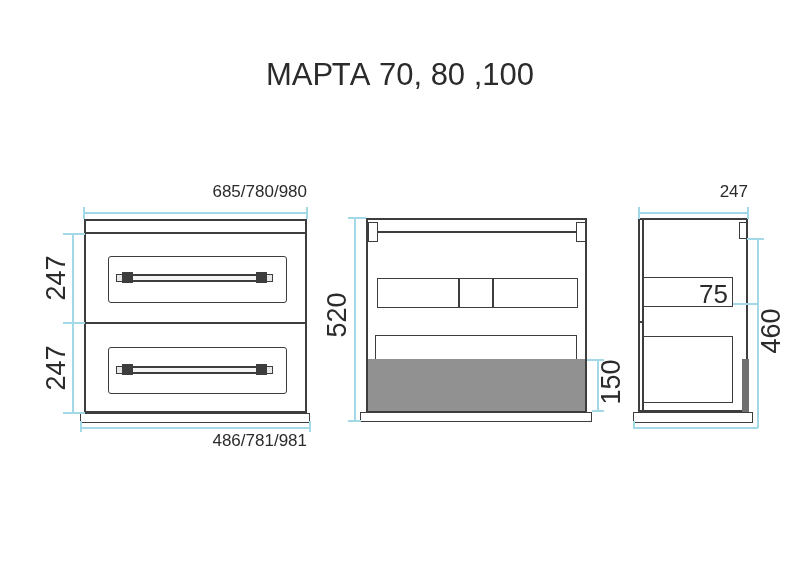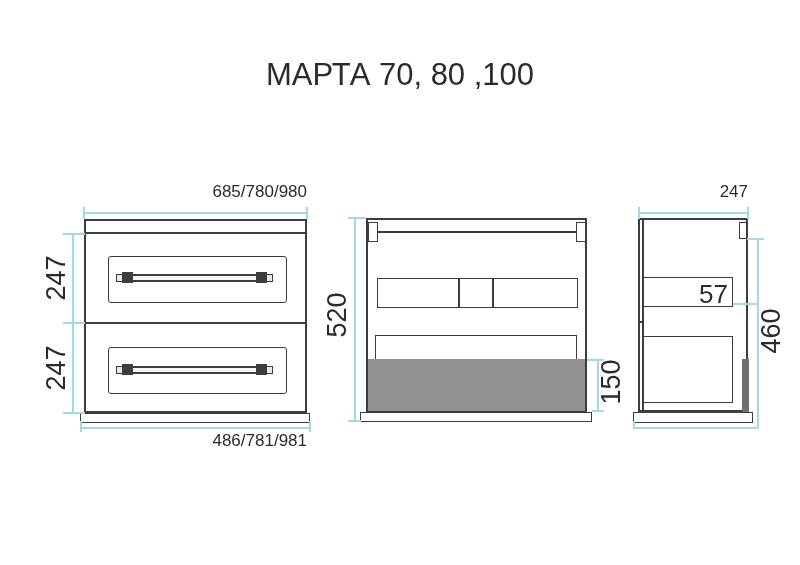--- a/index.html
+++ b/index.html
@@ -141,21 +141,21 @@
   <div>
 
     <div class="box" style="left:638px; top:218px; width:110px; height:194px;"></div>
 
     <div class="vline1" style="left:642px; top:218px; height:194px;"></div>
     <div class="hline1" style="left:638px; top:321px; width:6px;"></div>
 
     <div class="box1" style="left:739px; top:222px; width:8px; height:17px;"></div>
 
     <div class="box1" style="left:643px; top:277px; width:90px; height:30px;"></div>
-    <div class="dimtext" style="left:643px; top:279px; width:85px; font-size:26px; text-align:right;">57</div>
+    <div class="dimtext" style="left:643px; top:279px; width:85px; font-size:26px; text-align:right;">75</div>
     <div class="dimh" style="left:733px; top:303px; width:25px;"></div>
 
     <div class="box1" style="left:643px; top:336px; width:90px; height:67px;"></div>
 
     <div class="darkfill" style="left:742px; top:359px; width:7px; height:53px;"></div>
 
     <div class="box1" style="left:633px; top:412px; width:120px; height:11px;"></div>
 
     <div class="dimtext" style="left:638px; top:182px; width:110px;">247</div>
     <div class="dimh" style="left:638px; top:212px; width:110px;"></div>

